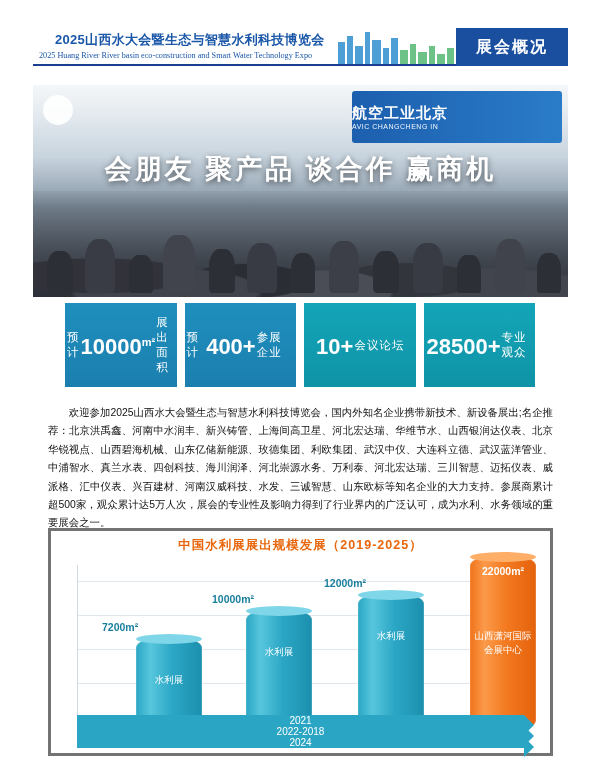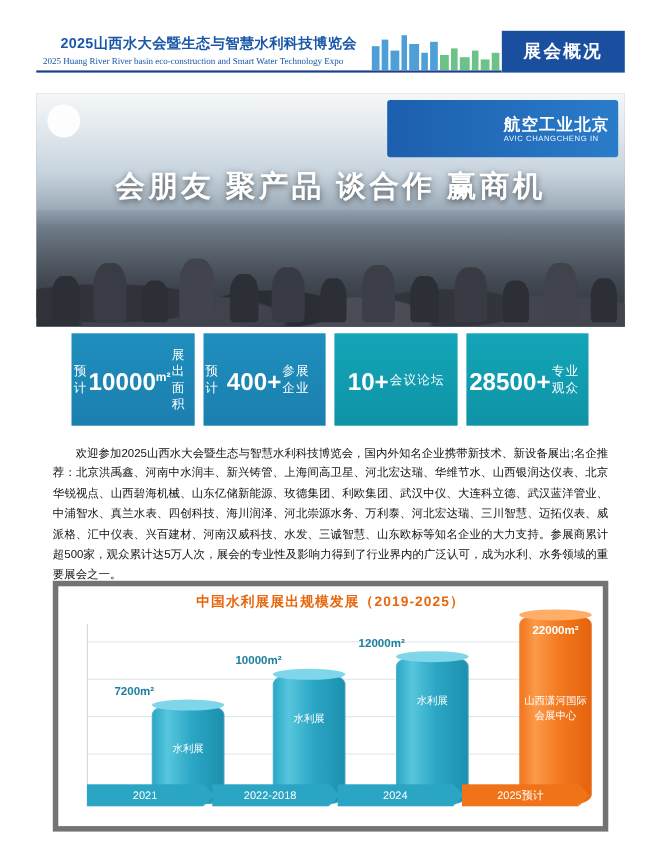--- a/index.html
+++ b/index.html
@@ -79,21 +79,21 @@
     position: absolute; left: 0; top: 0; width: 100%; height: 56%;
     background:
       linear-gradient(180deg, rgba(255,255,255,0.85) 0%, rgba(222,232,240,0.7) 60%, rgba(150,165,180,0.3) 100%);
   }
   .hero-banner-right {
     position: absolute;
     right: 6px; top: 6px;
     width: 210px; height: 52px;
     background: linear-gradient(90deg, #1c5fae 0%, #2a7cc9 100%);
     border-radius: 3px;
-    display: flex; align-items: center; justify-content: flex-end;
+    display: flex; align-items: center; justify-content: flex-start;
     padding-right: 8px;
     color: #fff;
     margin-left: 37px;
   }
   .hero-banner-cn { font-size: 15px; font-weight: bold; letter-spacing: 1px; }
   .hero-banner-en { font-size: 7px; letter-spacing: 0.5px; opacity: .95; }
   .hero-logo-circle {
     position: absolute; left: 10px; top: 10px;
     width: 30px; height: 30px; border-radius: 50%;
     background: #fff; opacity: .9;
@@ -164,21 +164,21 @@
     color: #111111;
     text-align: justify;
     text-indent: 2em;
   }
 
   
   .chart-panel {
     position: absolute;
     left: 48px; top: 528px;
     width: 505px; height: 228px;
-    border: 5px solid #737373;
+    border: 3px solid #737373;
     background: #ffffff;
   }
   .chart-title {
     position: absolute;
     left: 0; top: 6px; width: 100%;
     text-align: center;
     font-size: 12.5px;
     color: #e8670c;
     letter-spacing: 1px;
     font-weight: bold;
@@ -242,20 +242,21 @@
     font-size: 10.5px;
     font-weight: bold;
     color: #ffffff;
     top: 8px;
   }
   .axis-labels {
     position: absolute;
     left: 26px; bottom: 6px;
     width: 455px; height: 32px;
     display: flex;
+    flex-direction: column;
   }
   .axis-chip {
     position: relative;
     height: 20px;
     background: #2aa6c4;
     color: #ffffff;
     font-size: 10px;
     display: flex; align-items: center; justify-content: center;
     margin-right: 8px;
     flex: 1;
@@ -399,17 +400,16 @@
           <div class="value-pill">22000m²</div>
           <div class="bar-caption" style="top:72px;">山西潇河国际会展中心</div>
         </div>
       </div>
     </div>
 
     <div class="axis-labels">
       <div class="axis-chip">2021</div>
       <div class="axis-chip">2022-2018</div>
       <div class="axis-chip">2024</div>
-      <div class="axis-chip orange">2025预计</div>
     </div>
   </div>
 
 </div>
 
 </body></html>

